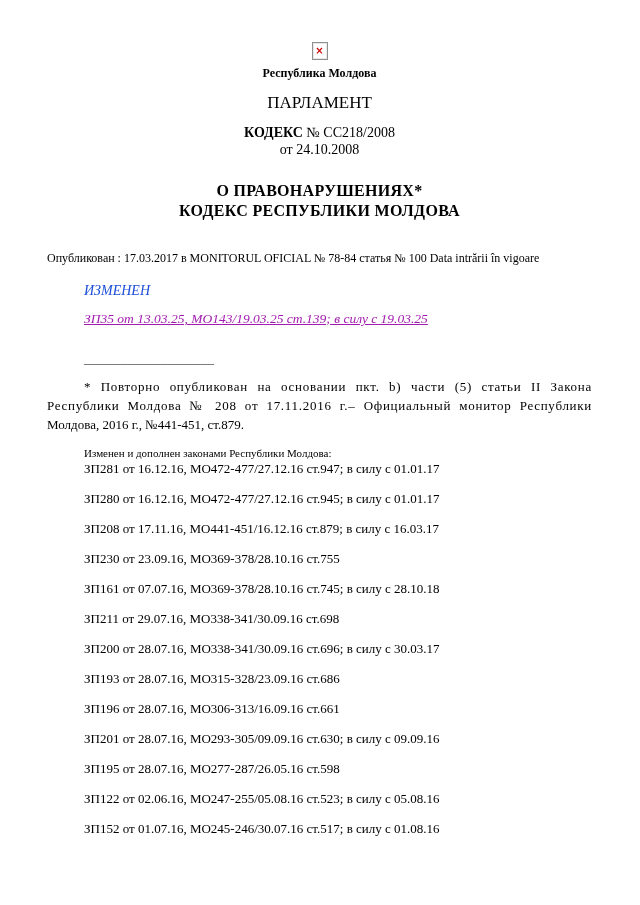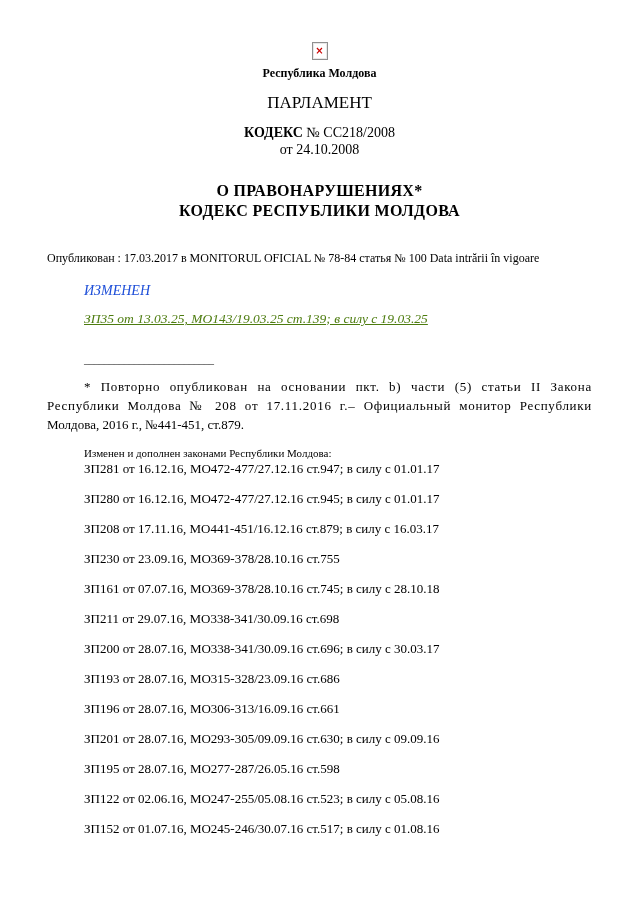--- a/index.html
+++ b/index.html
@@ -44,21 +44,21 @@
 
   .amended-label {
     color: #1d4ed8;
     font-style: italic;
     font-size: 14px;
     line-height: 16px;
     margin-left: 37px;
     margin-bottom: 12px;
   }
   .amend-link-line { margin-left: 37px; margin-bottom: 25px; font-size: 13.5px; line-height: 16px; }
-  .amend-link { color: #4d7c0f; font-style: italic; text-decoration: underline; cursor: pointer; }
+  .amend-link { color: #a21caf; font-style: italic; text-decoration: underline; cursor: pointer; }
 
   .separator { margin-left: 37px; font-size: 10px; line-height: 16px; margin-bottom: 9px; white-space: nowrap; }
 
   .footnote { margin-bottom: 11px; }
   .fn-line  { font-size: 13px; line-height: 19px; }
   .fn-justify { text-align: justify; text-align-last: justify; letter-spacing: 0.055em; }
   .fn-first { text-indent: 37px; }
 
   .amend-intro { margin-left: 37px; font-size: 11px; line-height: 16px; }
 

